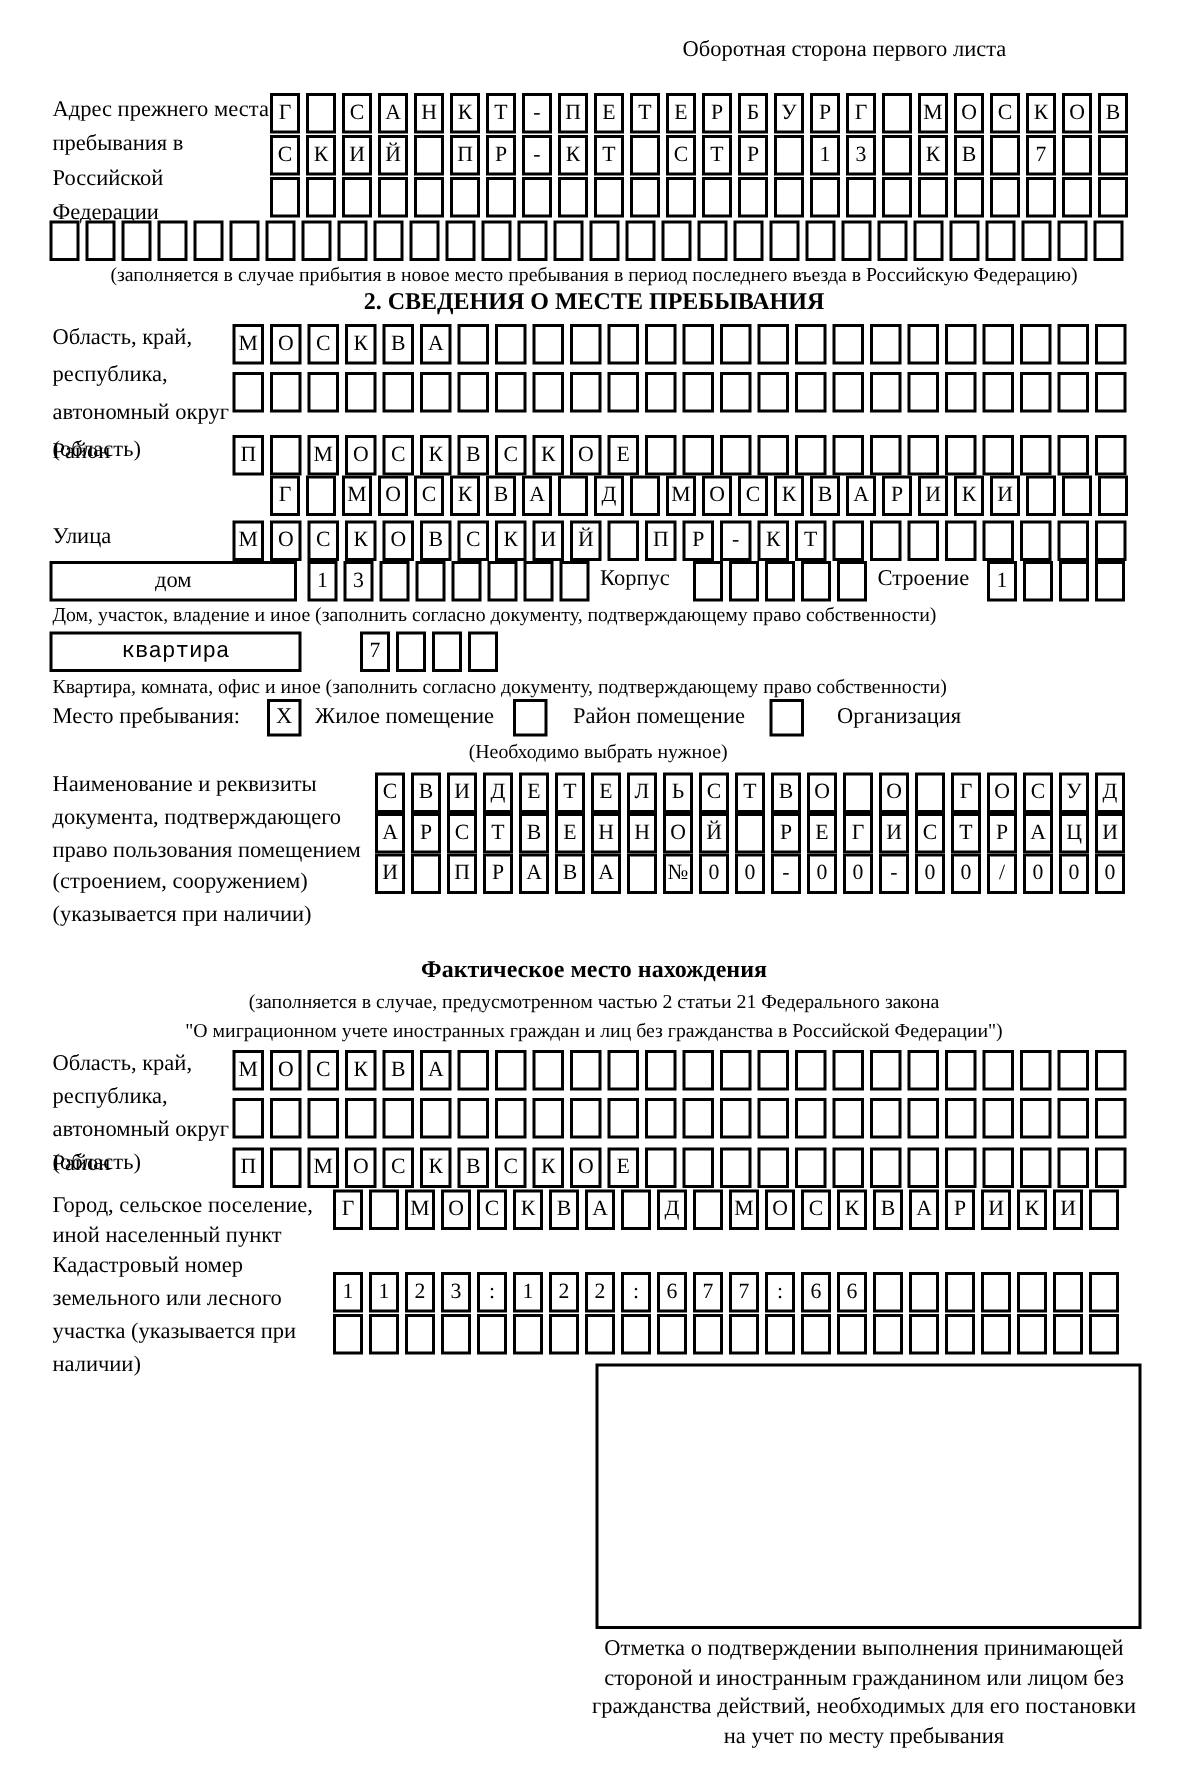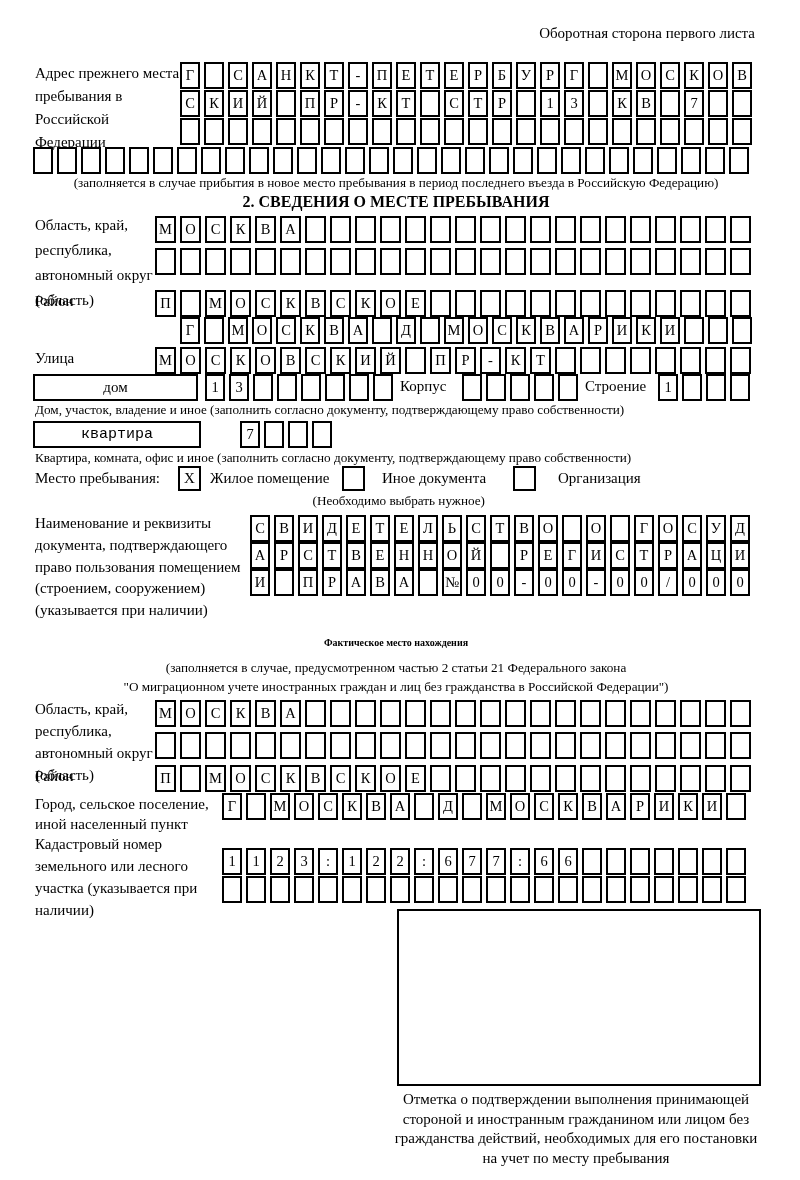--- a/index.html
+++ b/index.html
@@ -3,21 +3,21 @@
 <meta charset="utf-8">
 <style>
   html,body { margin:0; padding:0; background:#ffffff; }
   .page {
     position:relative; width:800px; height:1180px; background:#ffffff;
     font-family:"Liberation Serif","DejaVu Serif",serif; color:#000;
     overflow:hidden;
   }
   .t { position:absolute; font-size:15px; line-height:1.28; white-space:normal; }
   .center { text-align:center; }
-  .right { text-align:right; }
+  .right { text-align:left; }
   .bold { font-weight:bold; }
   .small { font-size:13.2px; }
   .boxrow { position:absolute; display:flex; gap:4px; }
   .cb {
     width:20px; height:27px; box-sizing:border-box; border:2px solid #000;
     display:inline-flex; align-items:center; justify-content:center;
     font-size:14.5px; flex:0 0 auto; background:#fff;
   }
   .cells21 .cb { width:21px; }
   .widebox {
@@ -323,21 +323,21 @@
       <span class="cb"></span>
       <span class="cb"></span>
       <span class="cb"></span>
     </div>
   <div class="t small" style="left:35px; top:450px; width:740px;">Квартира, комната, офис и иное (заполнить согласно документу, подтверждающему право собственности)</div>
 
   <div class="t" style="left:35px; top:469px;text-align:center;">Место пребывания:</div>
   <span class="ckb" style="left:178px; top:466px;">X</span>
   <div class="t" style="left:210px; top:469px;">Жилое помещение</div>
   <span class="ckb" style="left:342px; top:466px;"></span>
-  <div class="t" style="left:382px; top:469px;">Иное документа</div>
+  <div class="t" style="left:382px; top:469px;">Район помещение</div>
   <span class="ckb" style="left:513px; top:466px;"></span>
   <div class="t" style="left:558px; top:469px;">Организация</div>
   <div class="t center small" style="left:185px; top:493px; width:300px;text-align:right;">(Необходимо выбрать нужное)</div>
 
   <div class="t" style="left:35px; top:513px; width:222px; line-height:21.8px;">Наименование и реквизиты документа, подтверждающего право пользования помещением (строением, сооружением) (указывается при наличии)</div>
   <div class="boxrow" style="left:250px; top:515px;">
       <span class="cb">С</span>
       <span class="cb">В</span>
       <span class="cb">И</span>
       <span class="cb">Д</span>
@@ -399,21 +399,21 @@
       <span class="cb">0</span>
       <span class="cb">-</span>
       <span class="cb">0</span>
       <span class="cb">0</span>
       <span class="cb">/</span>
       <span class="cb">0</span>
       <span class="cb">0</span>
       <span class="cb">0</span>
     </div>
 
-  <div class="t center bold" style="left:0px; top:637px; width:792px; font-size:10px;">Фактическое место нахождения</div>
+  <div class="t center bold" style="left:0px; top:637px; width:792px; font-size:16px;">Фактическое место нахождения</div>
   <div class="t center small" style="left:0px; top:660px; width:792px;">(заполняется в случае, предусмотренном частью 2 статьи 21 Федерального закона</div>
   <div class="t center small" style="left:0px; top:679px; width:792px;">"О миграционном учете иностранных граждан и лиц без гражданства в Российской Федерации")</div>
 
   <div class="t" style="left:35px; top:698px; width:150px; line-height:22px;">Область, край, республика, автономный округ (область)</div>
   <div class="boxrow cells21" style="left:155px; top:700px;">
       <span class="cb">М</span>
       <span class="cb">О</span>
       <span class="cb">С</span>
       <span class="cb">К</span>
       <span class="cb">В</span>

